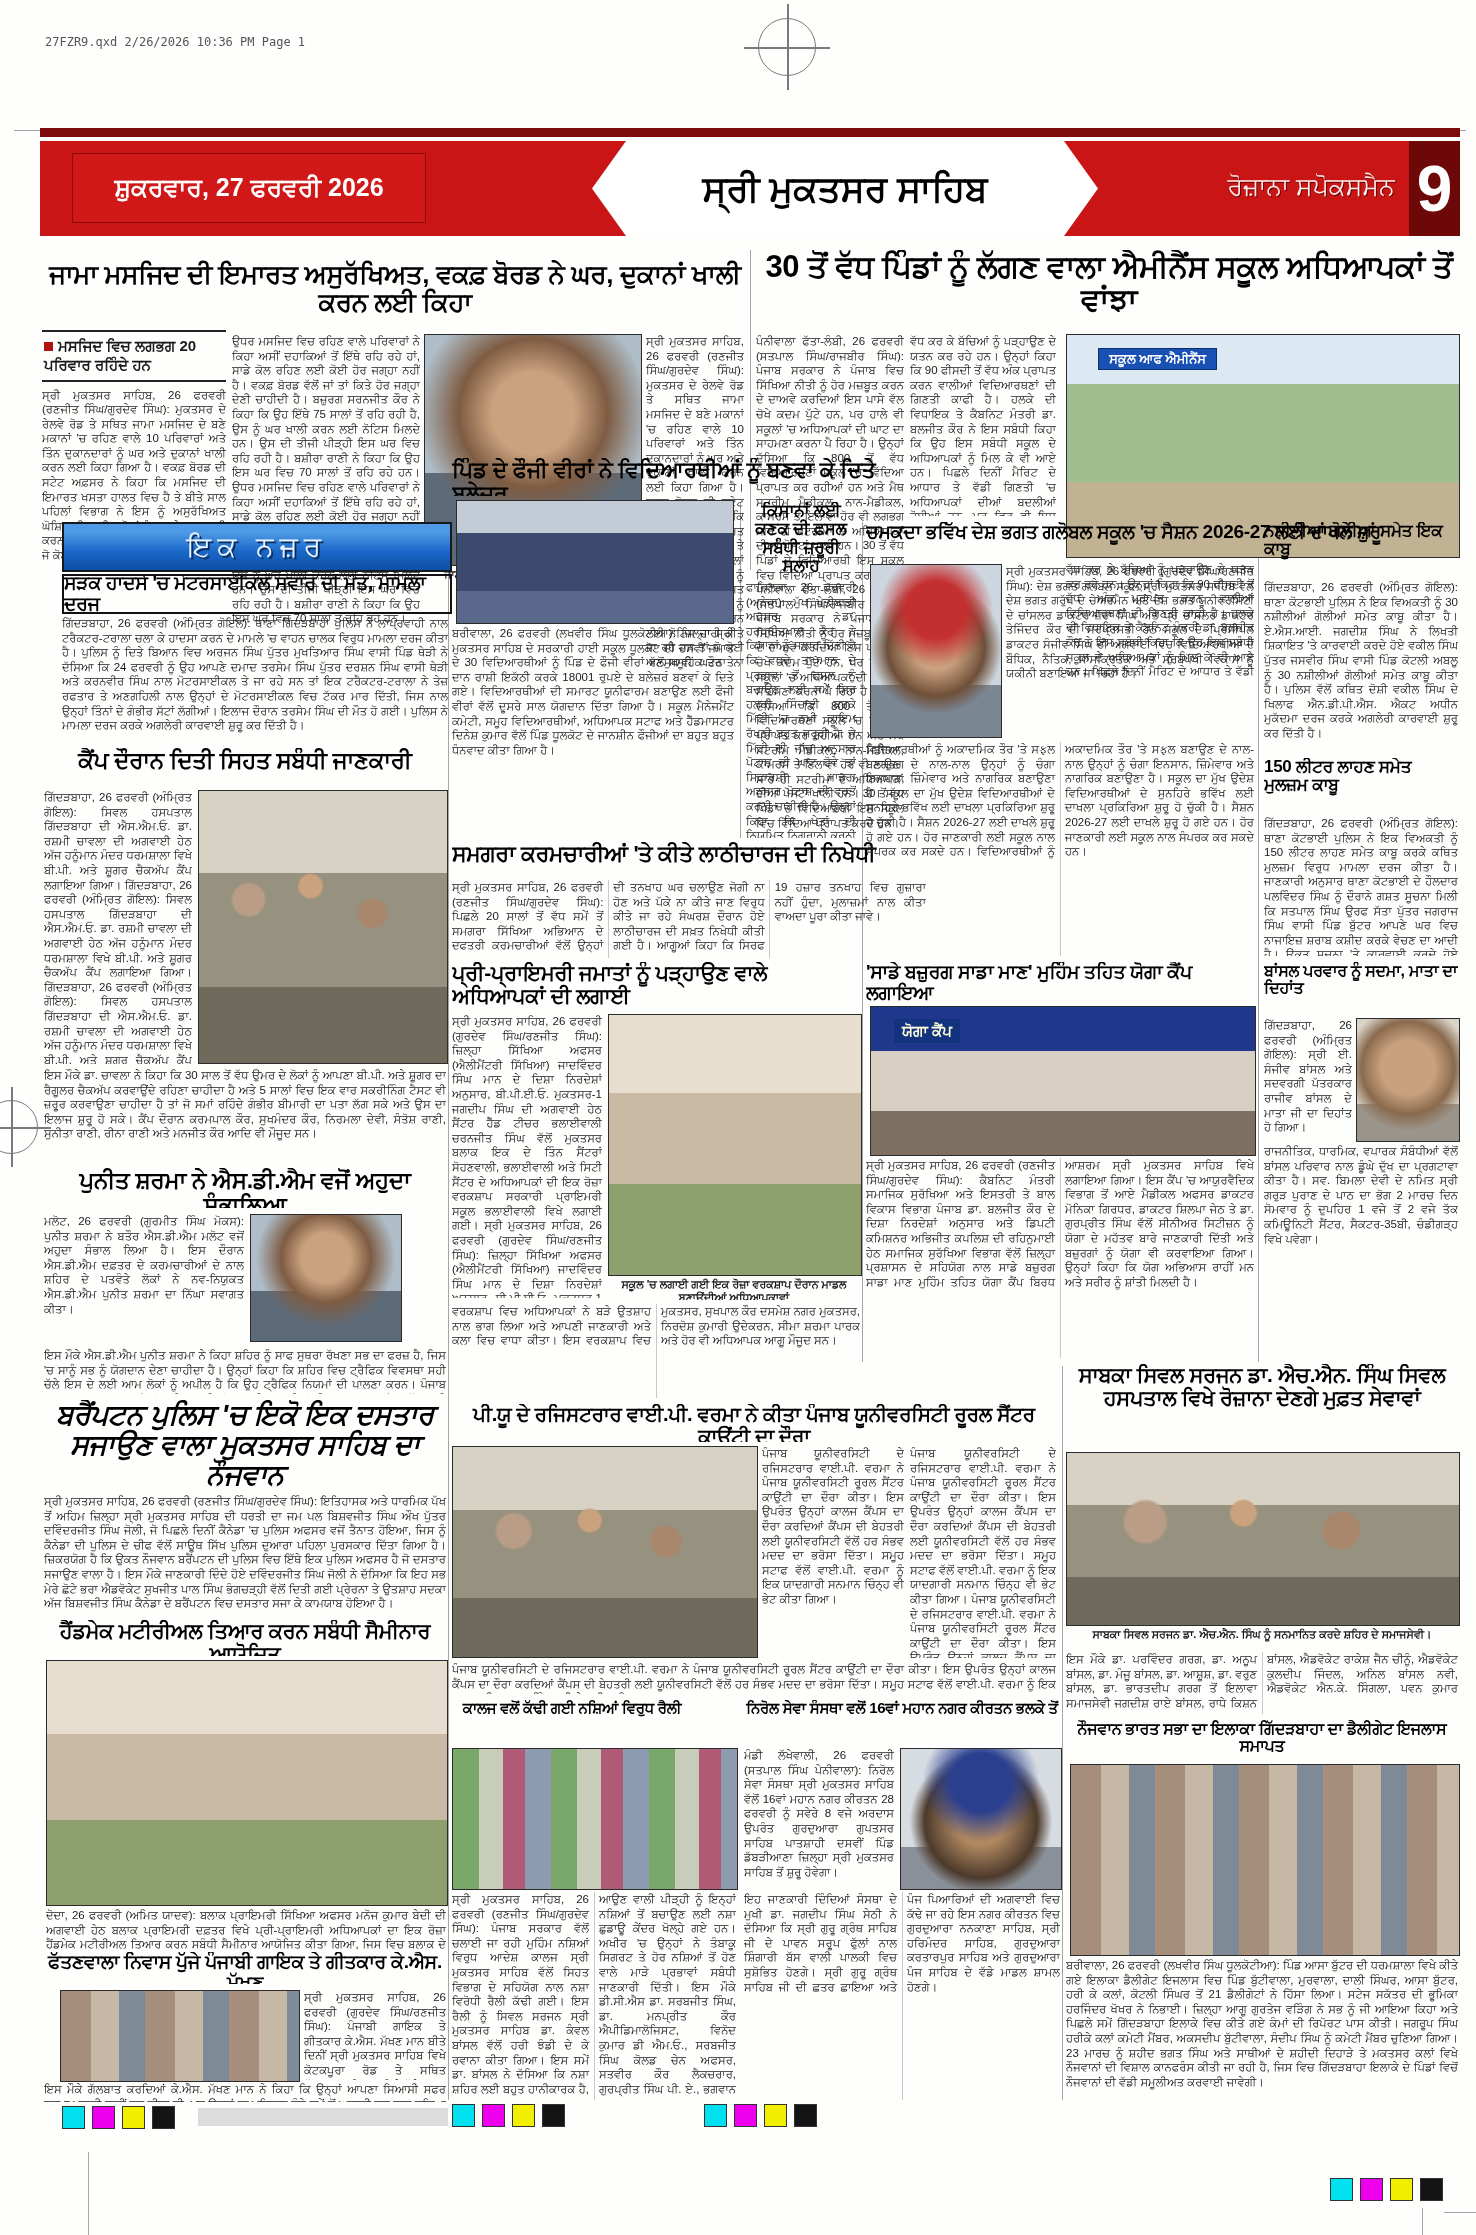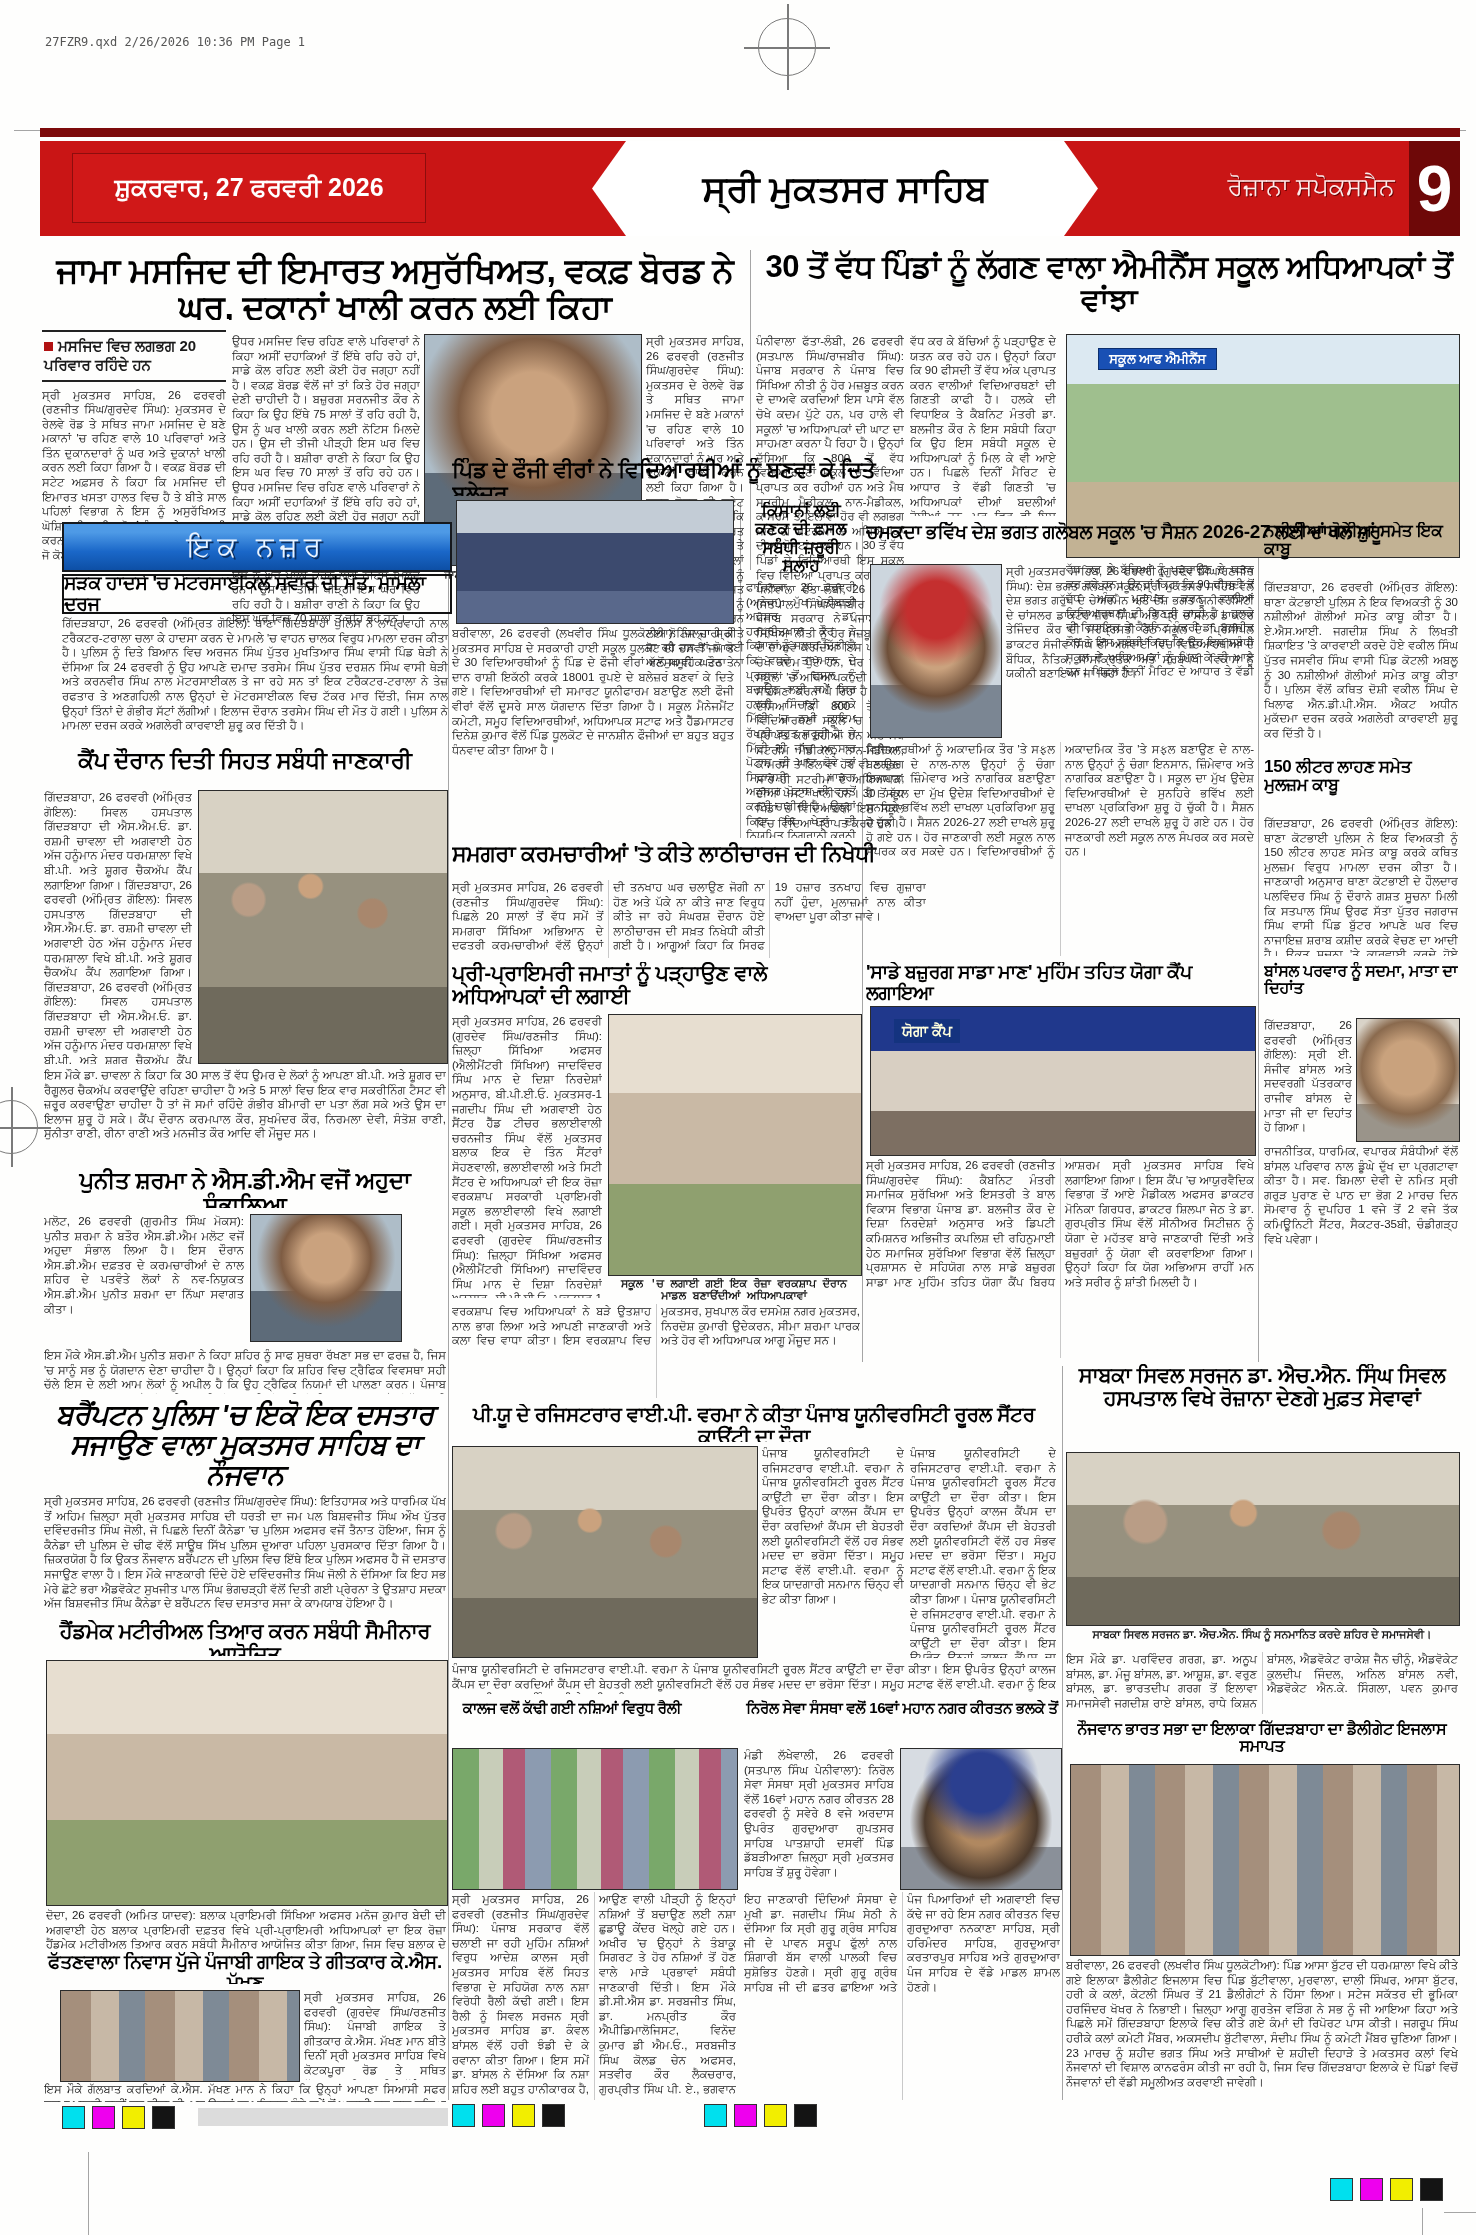--- a/index.html
+++ b/index.html
@@ -72,21 +72,21 @@
   <div class="abs" style="left:40px;top:128px;width:1420px;height:108px;">
     <div class="abs mh-topbar" style="left:0;top:0;width:1420px;height:9px;"></div>
     <div class="abs mh-band" style="left:0;top:13px;width:1420px;height:95px;">
       <div class="abs mh-datebox" style="left:32px;top:12px;width:352px;height:68px;">ਸ਼ੁਕਰਵਾਰ, 27 ਫਰਵਰੀ 2026</div>
       <div class="abs mh-center" style="left:552px;top:0;width:506px;height:95px;">ਸ੍ਰੀ ਮੁਕਤਸਰ ਸਾਹਿਬ</div>
       <div class="abs mh-paper" style="left:1176px;top:14px;width:190px;height:64px;">ਰੋਜ਼ਾਨਾ ਸਪੋਕਸਮੈਨ</div>
       <div class="abs mh-pageno" style="left:1369px;top:0;width:51px;height:95px;">9</div>
     </div>
   </div>
 
-  <div class="abs hl center" style="left:45px;top:252px;width:700px;height:68px;font-size:34px;">ਜਾਮਾ ਮਸਜਿਦ ਦੀ ਇਮਾਰਤ ਅਸੁਰੱਖਿਅਤ, ਵਕਫ਼ ਬੋਰਡ ਨੇ ਘਰ, ਦੁਕਾਨਾਂ ਖਾਲੀ ਕਰਨ ਲਈ ਕਿਹਾ</div>
+  <div class="abs hl center" style="left:45px;top:260px;width:700px;height:68px;font-size:26px;">ਜਾਮਾ ਮਸਜਿਦ ਦੀ ਇਮਾਰਤ ਅਸੁਰੱਖਿਅਤ, ਵਕਫ਼ ਬੋਰਡ ਨੇ ਘਰ, ਦੁਕਾਨਾਂ ਖਾਲੀ ਕਰਨ ਲਈ ਕਿਹਾ</div>
   <div class="abs hl center" style="left:756px;top:250px;width:706px;height:74px;font-size:31px;">30 ਤੋਂ ਵੱਧ ਪਿੰਡਾਂ ਨੂੰ ਲੱਗਣ ਵਾਲਾ ਐਮੀਨੈਂਸ ਸਕੂਲ ਅਧਿਆਪਕਾਂ ਤੋਂ ਵਾਂਝਾ</div>
 
   <div class="abs vrule" style="left:750px;top:250px;height:320px;"></div>
   <div class="abs vrule" style="left:448px;top:455px;height:1645px;"></div>
   <div class="abs vrule" style="left:862px;top:522px;height:840px;"></div>
   <div class="abs vrule" style="left:1258px;top:522px;height:840px;"></div>
   <div class="abs vrule" style="left:740px;top:502px;height:336px;"></div>
   <div class="abs vrule" style="left:1062px;top:1366px;height:734px;"></div>
 
   <div class="abs" style="left:42px;top:326px;width:184px;height:338px;">
@@ -137,21 +137,21 @@
 
   <div class="abs hl center" style="left:746px;top:502px;width:110px;height:74px;font-size:17px;">ਕਿਸਾਨਾਂ ਲਈ ਕਣਕ ਦੀ ਫ਼ਸਲ ਸਬੰਧੀ ਜ਼ਰੂਰੀ ਸਲਾਹ</div>
   <div class="abs bl" style="left:746px;top:580px;width:110px;height:258px;">ਫਾਜ਼ਿਲਕਾ, 26 ਫਰਵਰੀ (ਅਨੇਜਾ): ਮੁੱਖ ਖੇਤੀਬਾੜੀ ਅਫਸਰ ਡਾ. ਹਰਪ੍ਰੀਤਪਾਲ ਕੌਰ ਨੇ ਕਿਸਾਨਾਂ ਨੂੰ ਸਲਾਹ ਦਿੱਤੀ ਹੈ ਕਿ ਵਧਦੇ ਤਾਪਮਾਨ ਦੇ ਪ੍ਰਭਾਵ ਤੋਂ ਫਸਲ ਨੂੰ ਬਚਾਉਣ ਲਈ ਸਮੇਂ ਸਿਰ ਹਲਕੀ ਸਿੰਚਾਈ ਕਰਕੇ ਮਿੱਟੀ 'ਚ ਨਮੀ ਕਾਇਮ ਰੱਖਣੀ ਬਹੁਤ ਜ਼ਰੂਰੀ ਹੈ, ਜੇ ਮਿੱਟੀ ਦੀ ਜਾਂਚ ਅਨੁਸਾਰ ਪੋਟਾਸ਼ ਦੀ ਘਾਟ ਹੋਵੇ ਤਾਂ ਸਿਫਾਰਸ਼ੀ ਮਾਤਰਾ ਅਨੁਸਾਰ ਪੋਟਾਸ਼ ਦੀ ਵਰਤੋਂ ਕਰਨੀ ਚਾਹੀਦੀ ਹੈ। ਉਨ੍ਹਾਂ ਕਿਹਾ ਕਿ ਖੇਤਾਂ ਦੀ ਨਿਯਮਿਤ ਨਿਗਰਾਨੀ ਕਰਨੀ ਚਾਹੀਦੀ ਹੈ ਤਾਂ ਜੋ ਗਰਮ ਮੌਸਮ 'ਚ ਵੱਧ ਸੁਰੱਖਿਅਤ ਫਸਲ ਹੋ ਸਕੇ।</div>
 
   <div class="abs hl" style="left:452px;top:842px;width:474px;height:34px;font-size:22px;">ਸਮਗਰਾ ਕਰਮਚਾਰੀਆਂ 'ਤੇ ਕੀਤੇ ਲਾਠੀਚਾਰਜ ਦੀ ਨਿਖੇਧੀ</div>
   <div class="abs bl c3" style="left:452px;top:880px;width:474px;height:78px;">ਸ੍ਰੀ ਮੁਕਤਸਰ ਸਾਹਿਬ, 26 ਫਰਵਰੀ (ਰਣਜੀਤ ਸਿੰਘ/ਗੁਰਦੇਵ ਸਿੰਘ): ਪਿਛਲੇ 20 ਸਾਲਾਂ ਤੋਂ ਵੱਧ ਸਮੇਂ ਤੋਂ ਸਮਗਰਾ ਸਿੱਖਿਆ ਅਭਿਆਨ ਦੇ ਦਫਤਰੀ ਕਰਮਚਾਰੀਆਂ ਵੱਲੋਂ ਉਨ੍ਹਾਂ ਦੀ ਤਨਖਾਹ ਘਰ ਚਲਾਉਣ ਜੋਗੀ ਨਾ ਹੋਣ ਅਤੇ ਪੱਕੇ ਨਾ ਕੀਤੇ ਜਾਣ ਵਿਰੁਧ ਕੀਤੇ ਜਾ ਰਹੇ ਸੰਘਰਸ਼ ਦੌਰਾਨ ਹੋਏ ਲਾਠੀਚਾਰਜ ਦੀ ਸਖ਼ਤ ਨਿਖੇਧੀ ਕੀਤੀ ਗਈ ਹੈ। ਆਗੂਆਂ ਕਿਹਾ ਕਿ ਸਿਰਫ 19 ਹਜ਼ਾਰ ਤਨਖਾਹ ਵਿਚ ਗੁਜ਼ਾਰਾ ਨਹੀਂ ਹੁੰਦਾ, ਮੁਲਾਜ਼ਮਾਂ ਨਾਲ ਕੀਤਾ ਵਾਅਦਾ ਪੂਰਾ ਕੀਤਾ ਜਾਵੇ।</div>
 
   <div class="abs hl" style="left:452px;top:962px;width:408px;height:46px;font-size:21px;">ਪ੍ਰੀ-ਪ੍ਰਾਇਮਰੀ ਜਮਾਤਾਂ ਨੂੰ ਪੜ੍ਹਾਉਣ ਵਾਲੇ ਅਧਿਆਪਕਾਂ ਦੀ ਲਗਾਈ</div>
   <div class="abs bl" style="left:452px;top:1014px;width:150px;height:284px;">ਸ੍ਰੀ ਮੁਕਤਸਰ ਸਾਹਿਬ, 26 ਫਰਵਰੀ (ਗੁਰਦੇਵ ਸਿੰਘ/ਰਣਜੀਤ ਸਿੰਘ): ਜ਼ਿਲ੍ਹਾ ਸਿੱਖਿਆ ਅਫਸਰ (ਐਲੀਮੈਂਟਰੀ ਸਿੱਖਿਆ) ਜਾਦਵਿੰਦਰ ਸਿੰਘ ਮਾਨ ਦੇ ਦਿਸ਼ਾ ਨਿਰਦੇਸ਼ਾਂ ਅਨੁਸਾਰ, ਬੀ.ਪੀ.ਈ.ਓ. ਮੁਕਤਸਰ-1 ਜਗਦੀਪ ਸਿੰਘ ਦੀ ਅਗਵਾਈ ਹੇਠ ਸੈਂਟਰ ਹੈੱਡ ਟੀਚਰ ਭਲਾਈਵਾਲੀ ਚਰਨਜੀਤ ਸਿੰਘ ਵੱਲੋਂ ਮੁਕਤਸਰ ਬਲਾਕ ਇਕ ਦੇ ਤਿੰਨ ਸੈਂਟਰਾਂ ਸੋਹਣਵਾਲੀ, ਭਲਾਈਵਾਲੀ ਅਤੇ ਸਿਟੀ ਸੈਂਟਰ ਦੇ ਅਧਿਆਪਕਾਂ ਦੀ ਇਕ ਰੋਜ਼ਾ ਵਰਕਸ਼ਾਪ ਸਰਕਾਰੀ ਪ੍ਰਾਇਮਰੀ ਸਕੂਲ ਭਲਾਈਵਾਲੀ ਵਿਖੇ ਲਗਾਈ ਗਈ। ਸ੍ਰੀ ਮੁਕਤਸਰ ਸਾਹਿਬ, 26 ਫਰਵਰੀ (ਗੁਰਦੇਵ ਸਿੰਘ/ਰਣਜੀਤ ਸਿੰਘ): ਜ਼ਿਲ੍ਹਾ ਸਿੱਖਿਆ ਅਫਸਰ (ਐਲੀਮੈਂਟਰੀ ਸਿੱਖਿਆ) ਜਾਦਵਿੰਦਰ ਸਿੰਘ ਮਾਨ ਦੇ ਦਿਸ਼ਾ ਨਿਰਦੇਸ਼ਾਂ ਅਨੁਸਾਰ, ਬੀ.ਪੀ.ਈ.ਓ. ਮੁਕਤਸਰ-1 ਜਗਦੀਪ ਸਿੰਘ ਦੀ ਅਗਵਾਈ ਹੇਠ ਸੈਂਟਰ ਹੈੱਡ ਟੀਚਰ ਭਲਾਈਵਾਲੀ ਚਰਨਜੀਤ ਸਿੰਘ ਵੱਲੋਂ ਮੁਕਤਸਰ ਬਲਾਕ ਇਕ ਦੇ ਤਿੰਨ ਸੈਂਟਰਾਂ ਸੋਹਣਵਾਲੀ, ਭਲਾਈਵਾਲੀ ਅਤੇ ਸਿਟੀ ਸੈਂਟਰ ਦੇ ਅਧਿਆਪਕਾਂ ਦੀ ਇਕ ਰੋਜ਼ਾ ਵਰਕਸ਼ਾਪ ਸਰਕਾਰੀ ਪ੍ਰਾਇਮਰੀ ਸਕੂਲ ਭਲਾਈਵਾਲੀ ਵਿਖੇ ਲਗਾਈ ਗਈ।</div>
   <div class="ph p-room" style="left:608px;top:1014px;width:252px;height:260px;"></div>
-  <div class="abs cap" style="left:608px;top:1278px;width:252px;height:22px;font-family:Liberation Mono, monospace;">ਸਕੂਲ 'ਚ ਲਗਾਈ ਗਈ ਇਕ ਰੋਜ਼ਾ ਵਰਕਸ਼ਾਪ ਦੌਰਾਨ ਮਾਡਲ ਬਣਾਉਂਦੀਆਂ ਅਧਿਆਪਕਾਵਾਂ</div>
+  <div class="abs cap" style="left:608px;top:1278px;width:252px;height:22px;">ਸਕੂਲ 'ਚ ਲਗਾਈ ਗਈ ਇਕ ਰੋਜ਼ਾ ਵਰਕਸ਼ਾਪ ਦੌਰਾਨ ਮਾਡਲ ਬਣਾਉਂਦੀਆਂ ਅਧਿਆਪਕਾਵਾਂ</div>
   <div class="abs bl c2" style="left:452px;top:1304px;width:408px;height:94px;">ਵਰਕਸ਼ਾਪ ਵਿਚ ਅਧਿਆਪਕਾਂ ਨੇ ਬੜੇ ਉਤਸ਼ਾਹ ਨਾਲ ਭਾਗ ਲਿਆ ਅਤੇ ਆਪਣੀ ਜਾਣਕਾਰੀ ਅਤੇ ਕਲਾ ਵਿਚ ਵਾਧਾ ਕੀਤਾ। ਇਸ ਵਰਕਸ਼ਾਪ ਵਿਚ ਮੁਕਤਸਰ, ਸੁਖਪਾਲ ਕੌਰ ਦਸਮੇਸ਼ ਨਗਰ ਮੁਕਤਸਰ, ਨਿਰਦੋਸ਼ ਕੁਮਾਰੀ ਉਦੇਕਰਨ, ਸੀਮਾ ਸ਼ਰਮਾ ਪਾਰਕ ਅਤੇ ਹੋਰ ਵੀ ਅਧਿਆਪਕ ਆਗੂ ਮੌਜੂਦ ਸਨ।</div>
 
   <div class="abs hl center" style="left:452px;top:1404px;width:604px;height:38px;font-size:20px;">ਪੀ.ਯੂ ਦੇ ਰਜਿਸਟਰਾਰ ਵਾਈ.ਪੀ. ਵਰਮਾ ਨੇ ਕੀਤਾ ਪੰਜਾਬ ਯੂਨੀਵਰਸਿਟੀ ਰੂਰਲ ਸੈਂਟਰ ਕਾਉਂਟੀ ਦਾ ਦੌਰਾ</div>
   <div class="ph p-crowd" style="left:452px;top:1446px;width:304px;height:210px;"></div>
   <div class="abs bl" style="left:762px;top:1446px;width:142px;height:212px;">ਪੰਜਾਬ ਯੂਨੀਵਰਸਿਟੀ ਦੇ ਰਜਿਸਟਰਾਰ ਵਾਈ.ਪੀ. ਵਰਮਾ ਨੇ ਪੰਜਾਬ ਯੂਨੀਵਰਸਿਟੀ ਰੂਰਲ ਸੈਂਟਰ ਕਾਉਂਟੀ ਦਾ ਦੌਰਾ ਕੀਤਾ। ਇਸ ਉਪਰੰਤ ਉਨ੍ਹਾਂ ਕਾਲਜ ਕੈਂਪਸ ਦਾ ਦੌਰਾ ਕਰਦਿਆਂ ਕੈਂਪਸ ਦੀ ਬੇਹਤਰੀ ਲਈ ਯੂਨੀਵਰਸਿਟੀ ਵੱਲੋਂ ਹਰ ਸੰਭਵ ਮਦਦ ਦਾ ਭਰੋਸਾ ਦਿੱਤਾ। ਸਮੂਹ ਸਟਾਫ ਵੱਲੋਂ ਵਾਈ.ਪੀ. ਵਰਮਾ ਨੂੰ ਇਕ ਯਾਦਗਾਰੀ ਸਨਮਾਨ ਚਿੰਨ੍ਹ ਵੀ ਭੇਟ ਕੀਤਾ ਗਿਆ।</div>
   <div class="abs bl" style="left:910px;top:1446px;width:146px;height:212px;">ਪੰਜਾਬ ਯੂਨੀਵਰਸਿਟੀ ਦੇ ਰਜਿਸਟਰਾਰ ਵਾਈ.ਪੀ. ਵਰਮਾ ਨੇ ਪੰਜਾਬ ਯੂਨੀਵਰਸਿਟੀ ਰੂਰਲ ਸੈਂਟਰ ਕਾਉਂਟੀ ਦਾ ਦੌਰਾ ਕੀਤਾ। ਇਸ ਉਪਰੰਤ ਉਨ੍ਹਾਂ ਕਾਲਜ ਕੈਂਪਸ ਦਾ ਦੌਰਾ ਕਰਦਿਆਂ ਕੈਂਪਸ ਦੀ ਬੇਹਤਰੀ ਲਈ ਯੂਨੀਵਰਸਿਟੀ ਵੱਲੋਂ ਹਰ ਸੰਭਵ ਮਦਦ ਦਾ ਭਰੋਸਾ ਦਿੱਤਾ। ਸਮੂਹ ਸਟਾਫ ਵੱਲੋਂ ਵਾਈ.ਪੀ. ਵਰਮਾ ਨੂੰ ਇਕ ਯਾਦਗਾਰੀ ਸਨਮਾਨ ਚਿੰਨ੍ਹ ਵੀ ਭੇਟ ਕੀਤਾ ਗਿਆ। ਪੰਜਾਬ ਯੂਨੀਵਰਸਿਟੀ ਦੇ ਰਜਿਸਟਰਾਰ ਵਾਈ.ਪੀ. ਵਰਮਾ ਨੇ ਪੰਜਾਬ ਯੂਨੀਵਰਸਿਟੀ ਰੂਰਲ ਸੈਂਟਰ ਕਾਉਂਟੀ ਦਾ ਦੌਰਾ ਕੀਤਾ। ਇਸ ਉਪਰੰਤ ਉਨ੍ਹਾਂ ਕਾਲਜ ਕੈਂਪਸ ਦਾ ਦੌਰਾ ਕਰਦਿਆਂ ਕੈਂਪਸ ਦੀ ਬੇਹਤਰੀ ਲਈ ਯੂਨੀਵਰਸਿਟੀ ਵੱਲੋਂ ਹਰ ਸੰਭਵ ਮਦਦ ਦਾ ਭਰੋਸਾ ਦਿੱਤਾ। ਸਮੂਹ ਸਟਾਫ ਵੱਲੋਂ ਵਾਈ.ਪੀ. ਵਰਮਾ ਨੂੰ ਇਕ ਯਾਦਗਾਰੀ ਸਨਮਾਨ ਚਿੰਨ੍ਹ ਵੀ ਭੇਟ ਕੀਤਾ ਗਿਆ।</div>
   <div class="abs bl" style="left:452px;top:1662px;width:604px;height:32px;">ਪੰਜਾਬ ਯੂਨੀਵਰਸਿਟੀ ਦੇ ਰਜਿਸਟਰਾਰ ਵਾਈ.ਪੀ. ਵਰਮਾ ਨੇ ਪੰਜਾਬ ਯੂਨੀਵਰਸਿਟੀ ਰੂਰਲ ਸੈਂਟਰ ਕਾਉਂਟੀ ਦਾ ਦੌਰਾ ਕੀਤਾ। ਇਸ ਉਪਰੰਤ ਉਨ੍ਹਾਂ ਕਾਲਜ ਕੈਂਪਸ ਦਾ ਦੌਰਾ ਕਰਦਿਆਂ ਕੈਂਪਸ ਦੀ ਬੇਹਤਰੀ ਲਈ ਯੂਨੀਵਰਸਿਟੀ ਵੱਲੋਂ ਹਰ ਸੰਭਵ ਮਦਦ ਦਾ ਭਰੋਸਾ ਦਿੱਤਾ। ਸਮੂਹ ਸਟਾਫ ਵੱਲੋਂ ਵਾਈ.ਪੀ. ਵਰਮਾ ਨੂੰ ਇਕ ਯਾਦਗਾਰੀ ਸਨਮਾਨ ਚਿੰਨ੍ਹ ਵੀ ਭੇਟ ਕੀਤਾ ਗਿਆ।</div>
 
   <div class="abs hl center" style="left:452px;top:1700px;width:240px;height:44px;font-size:15px;">ਕਾਲਜ ਵਲੋਂ ਕੱਢੀ ਗਈ ਨਸ਼ਿਆਂ ਵਿਰੁਧ ਰੈਲੀ</div>
   <div class="ph p-rally" style="left:452px;top:1748px;width:284px;height:140px;"></div>

